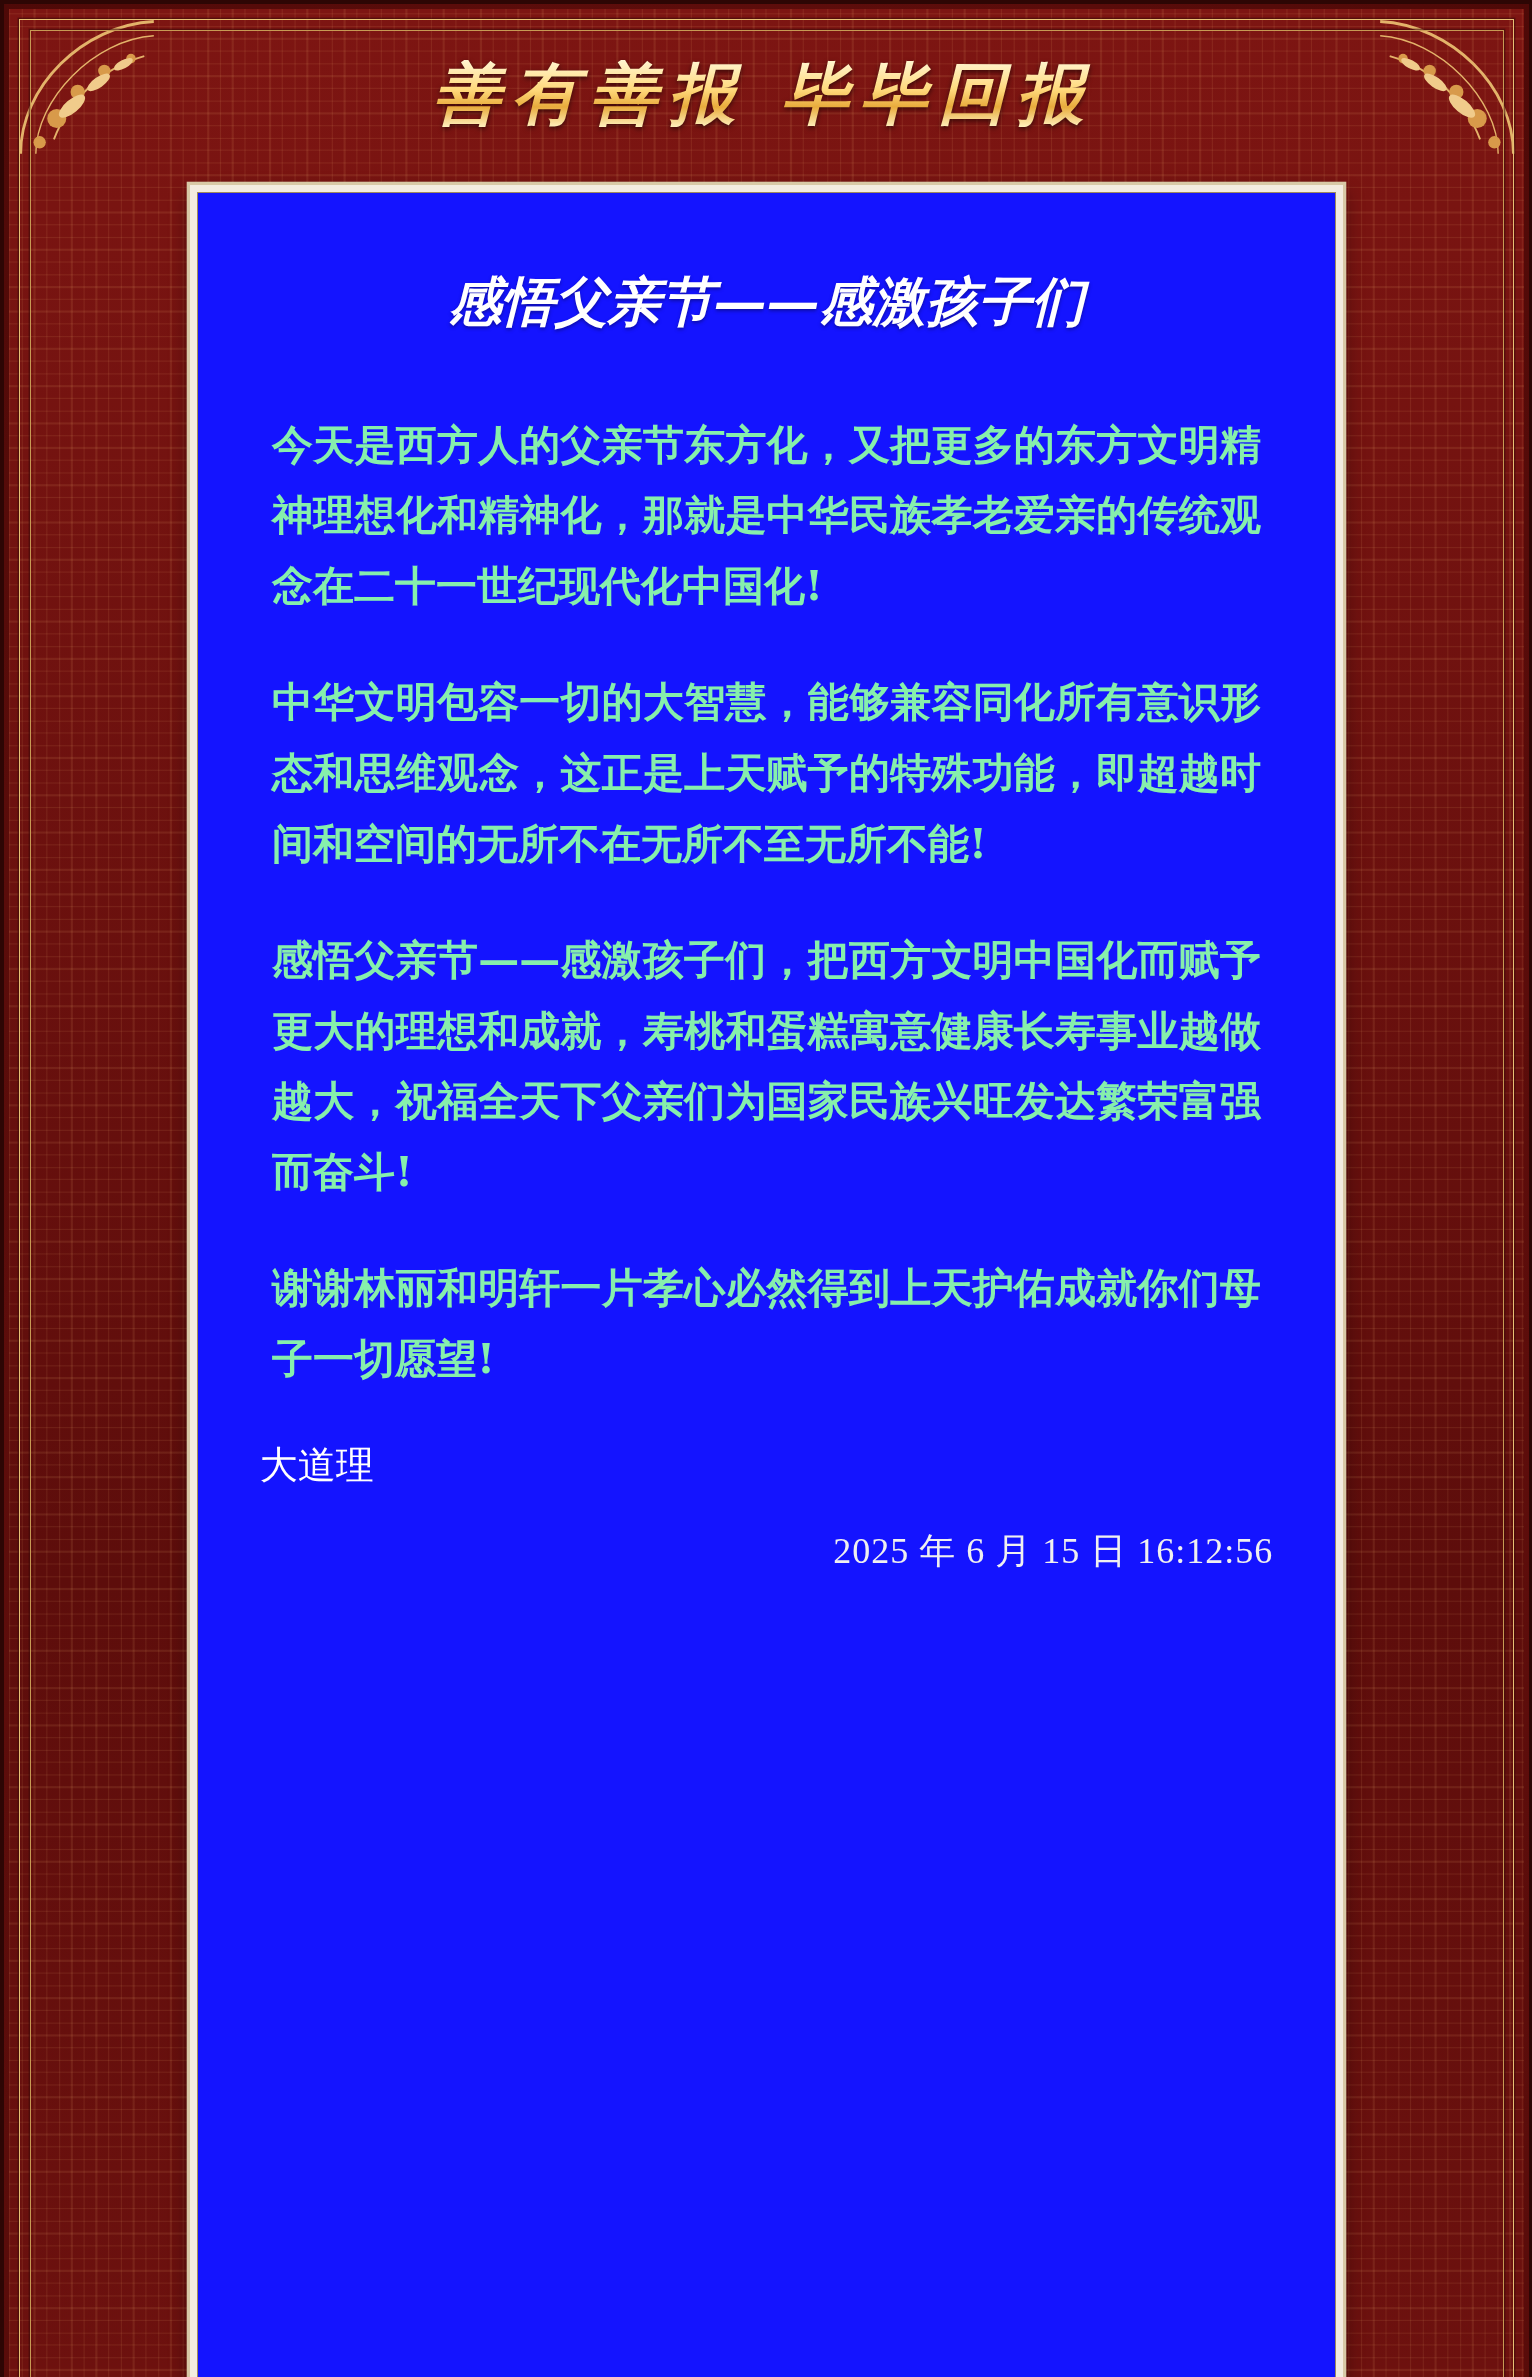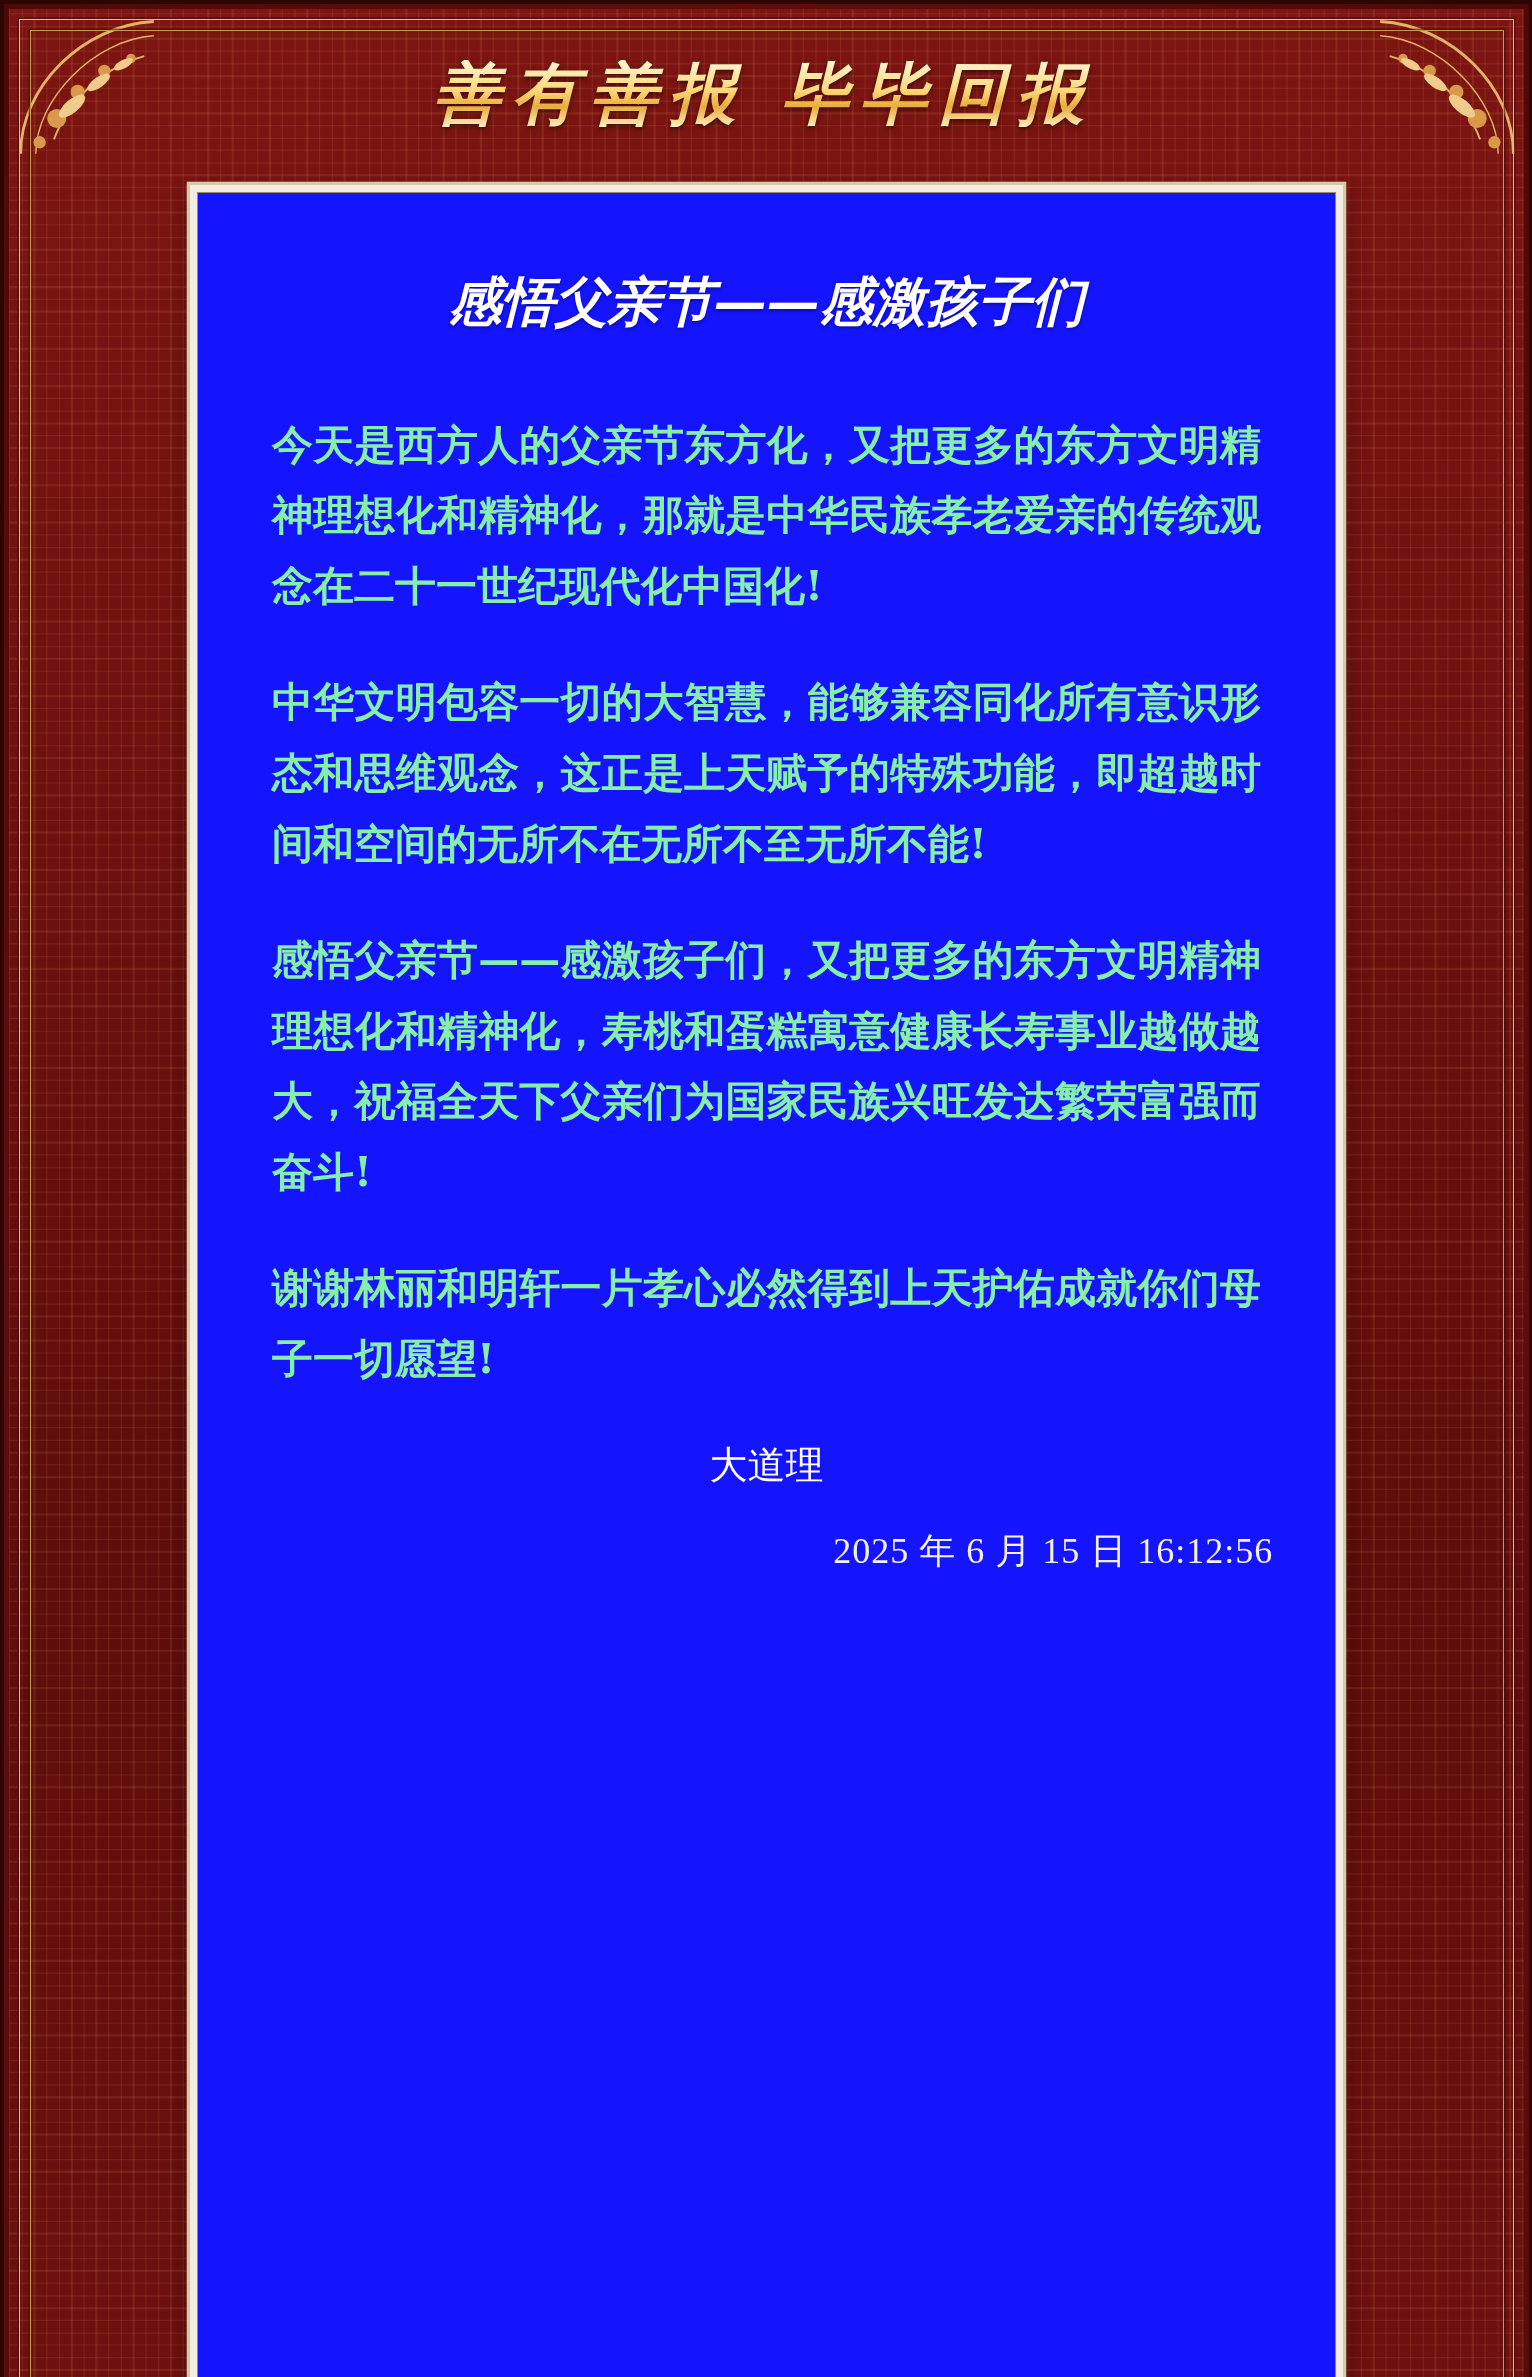--- a/index.html
+++ b/index.html
@@ -140,21 +140,20 @@
     text-align: justify;
     margin: 0 0 46px 0;
     padding: 0 12.4px;
   }
 
   .signature {
     color: #ffffff;
     font-family: "DejaVu Serif", "Liberation Serif", serif;
     font-weight: normal;
     font-size: 38px;
-    text-align: center;
     margin: 34px 0 0 0;
   }
   .timestamp {
     color: #f0f0f0;
     font-family: "Liberation Serif", "DejaVu Serif", serif;
     font-size: 36px;
     text-align: right;
     margin: 36px 0 0 0;
     letter-spacing: 1px;
   }
@@ -212,21 +211,21 @@
     <span class="banner-text">善有善报 毕毕回报</span>
   </div>
 
   <div class="panel-frame">
     <div class="panel">
 
       <h1 class="doc-title">感悟父亲节——感激孩子们</h1>
 
       <p class="body-text">今天是西方人的父亲节东方化，又把更多的东方文明精神理想化和精神化，那就是中华民族孝老爱亲的传统观念在二十一世纪现代化中国化!</p>
       <p class="body-text">中华文明包容一切的大智慧，能够兼容同化所有意识形态和思维观念，这正是上天赋予的特殊功能，即超越时间和空间的无所不在无所不至无所不能!</p>
-      <p class="body-text">感悟父亲节——感激孩子们，又把更多的东方文明精神理想化和精神化，寿桃和蛋糕寓意健康长寿事业越做越大，祝福全天下父亲们为国家民族兴旺发达繁荣富强而奋斗!</p>
+      <p class="body-text">感悟父亲节——感激孩子们，把西方文明中国化而赋予更大的理想和成就，寿桃和蛋糕寓意健康长寿事业越做越大，祝福全天下父亲们为国家民族兴旺发达繁荣富强而奋斗!</p>
       <p class="body-text">谢谢林丽和明轩一片孝心必然得到上天护佑成就你们母子一切愿望!</p>
 
       <div class="signature">大道理</div>
       <div class="timestamp">2025 年 6 月 15 日 16:12:56</div>
 
     </div>
   </div>
 
 </div>
 

